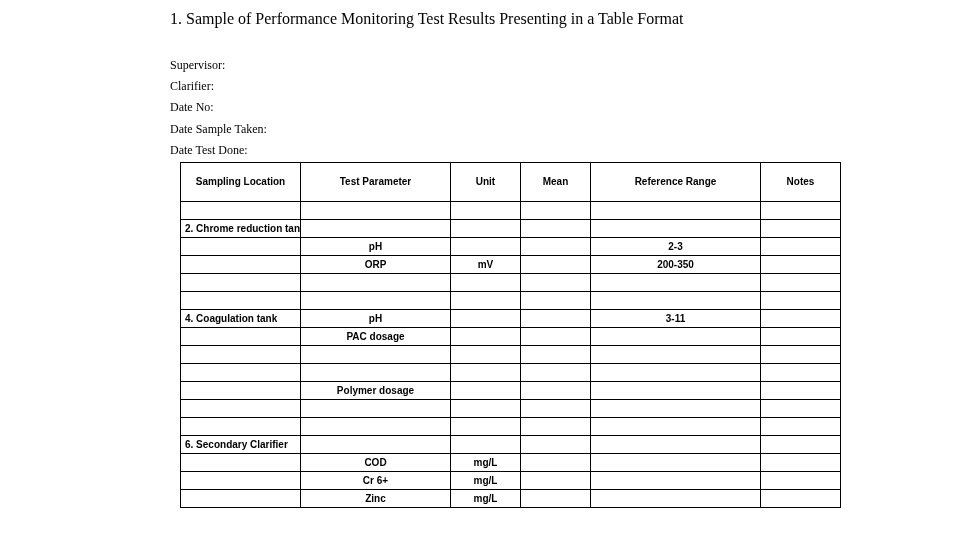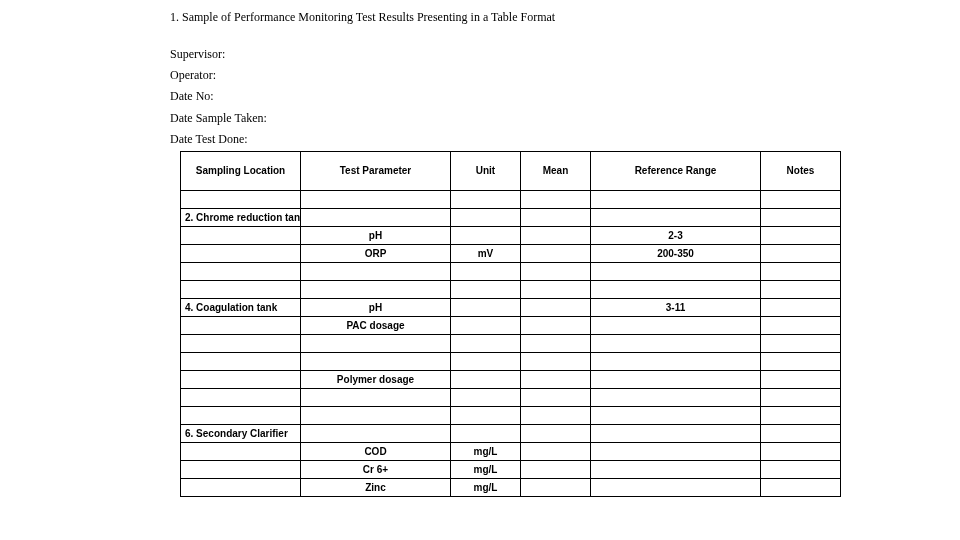--- a/index.html
+++ b/index.html
@@ -4,22 +4,22 @@
 <style>
   body {
     font-family: "Times New Roman", serif;
     font-size: 13px;
     color: #000;
     background: #fff;
     margin: 0;
     padding: 10px 0 20px 170px;
   }
   .title {
-    font-size: 12px;
-    margin-bottom: 20px;
+    font-size: 16px;
+    margin-bottom: 28px;
   }
   .meta {
     font-size: 12px;
     line-height: 1.6;
     margin-bottom: 2px;
   }
   table {
     border-collapse: collapse;
     width: 660px;
     table-layout: fixed;
@@ -50,21 +50,21 @@
   col.c4 { width: 70px; }
   col.c5 { width: 170px; }
   col.c6 { width: 80px; }
 </style>
 </head>
 <body>
 
 <div class="title">1. Sample of Performance Monitoring Test Results Presenting in a Table Format</div>
 
 <div class="meta">Supervisor:</div>
-<div class="meta">Operator:</div>
+<div class="meta">Clarifier:</div>
 <div class="meta">Date No:</div>
 <div class="meta">Date Sample Taken:</div>
 <div class="meta">Date Test Done:</div>
 
 <table>
   <colgroup>
     <col class="c1">
       <col class="c2">
       <col class="c3">
       <col class="c4">

